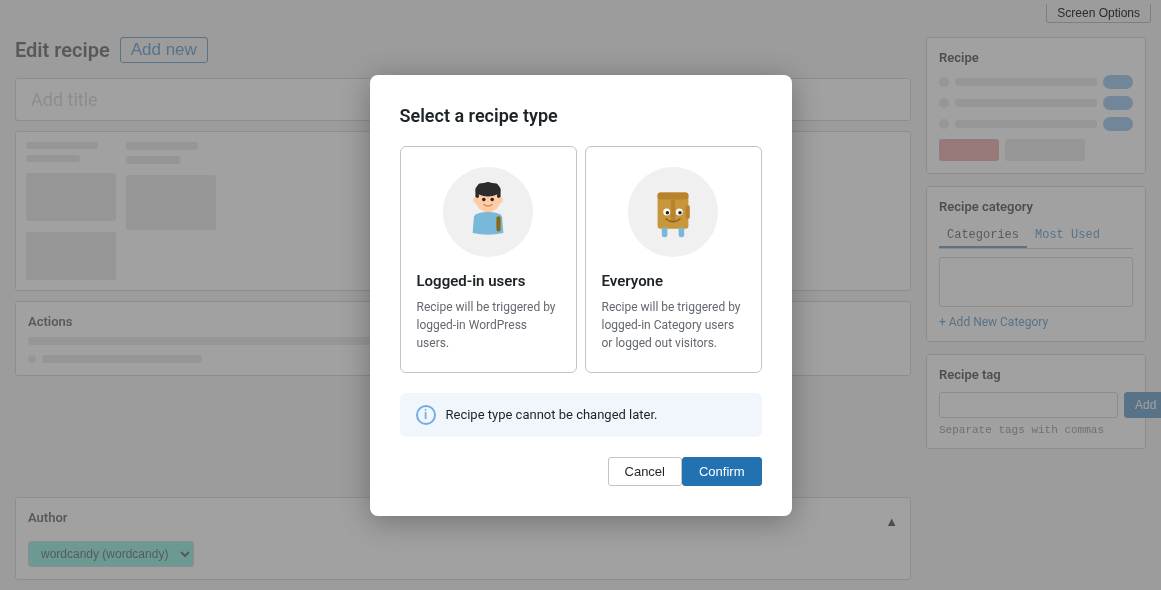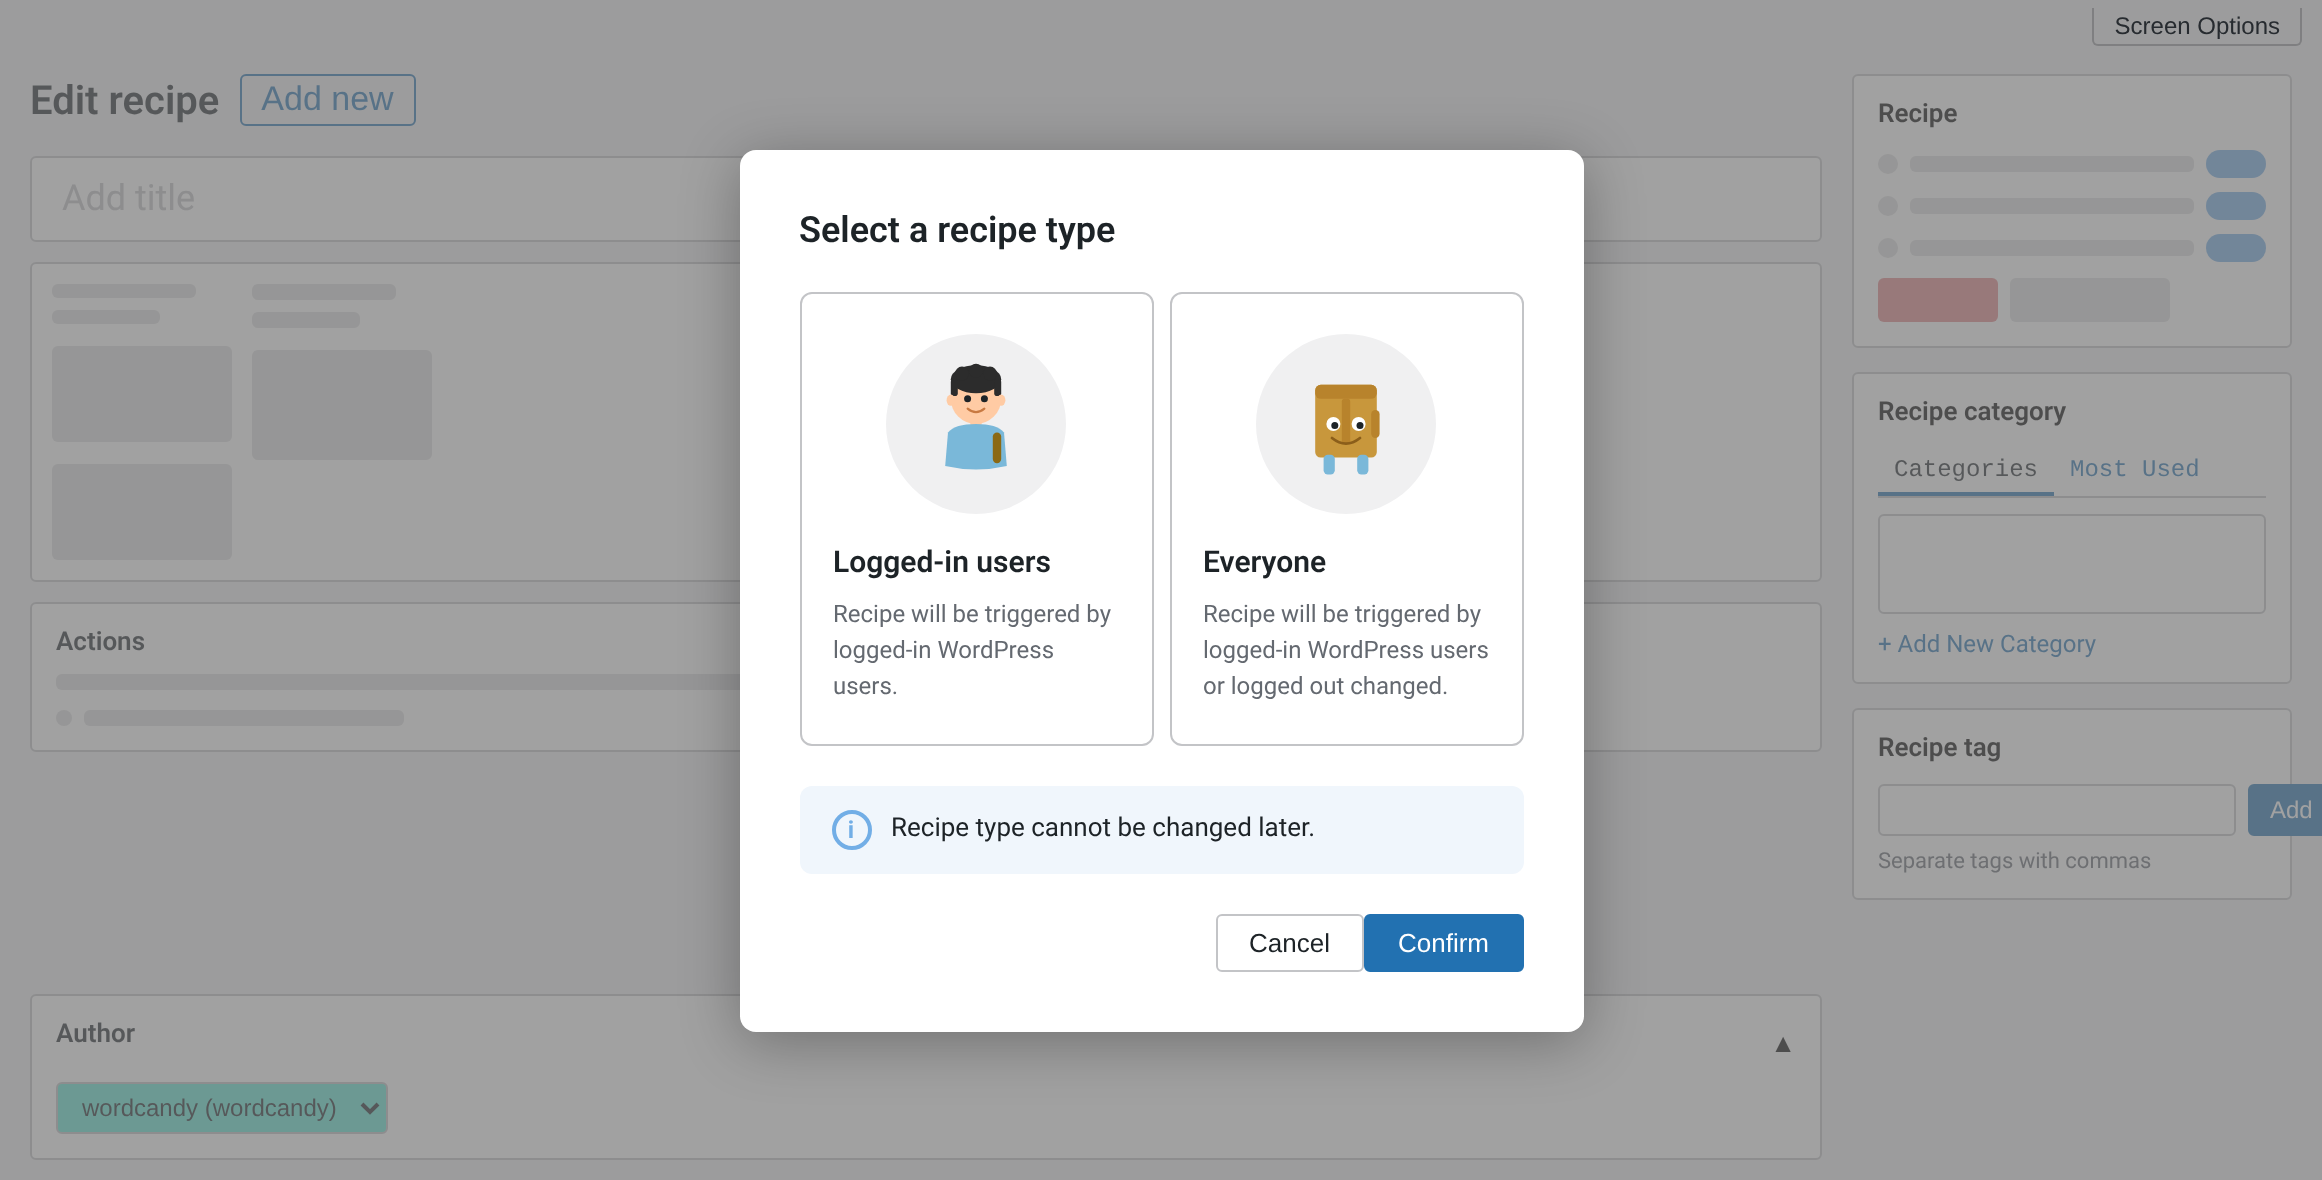--- a/index.html
+++ b/index.html
@@ -290,20 +290,21 @@
       background: #2271b1;
       color: #fff;
       padding: 2px 10px;
       border-radius: 3px;
       font-size: 12px;
     }
     .tag-hint {
       font-size: 11px;
       color: #646970;
       margin-top: 6px;
+      font-family: Liberation Mono, monospace;
     }
 
     
     .overlay {
       position: absolute;
       top: 0; left: 0; right: 0; bottom: 0;
       background: rgba(0,0,0,0.35);
       display: flex;
       align-items: center;
       justify-content: center;
@@ -573,21 +574,21 @@
 
             <path d="M40 60 Q50 68 60 60" stroke="#8B5E1A" stroke-width="2" fill="none" stroke-linecap="round"></path>
 
             <rect x="34" y="72" width="8" height="14" rx="3" fill="#7ab8d9"></rect>
             <rect x="58" y="72" width="8" height="14" rx="3" fill="#7ab8d9"></rect>
 
             <rect x="68" y="40" width="6" height="20" rx="3" fill="#b8832c"></rect>
           </svg>
         </div>
         <div class="card-type-title">Everyone</div>
-        <div class="card-type-desc">Recipe will be triggered by logged-in WordPress users or logged out changed.</div>
+        <div class="card-type-desc">Recipe will be triggered by logged-in Category users or logged out visitors.</div>
       </div>
     </div>
 
     <div class="modal-notice">
       <div class="notice-icon">i</div>
       <span class="notice-text">Recipe type cannot be changed later.</span>
     </div>
 
     <div class="modal-footer">
       <button class="cancel-btn">Cancel</button>

